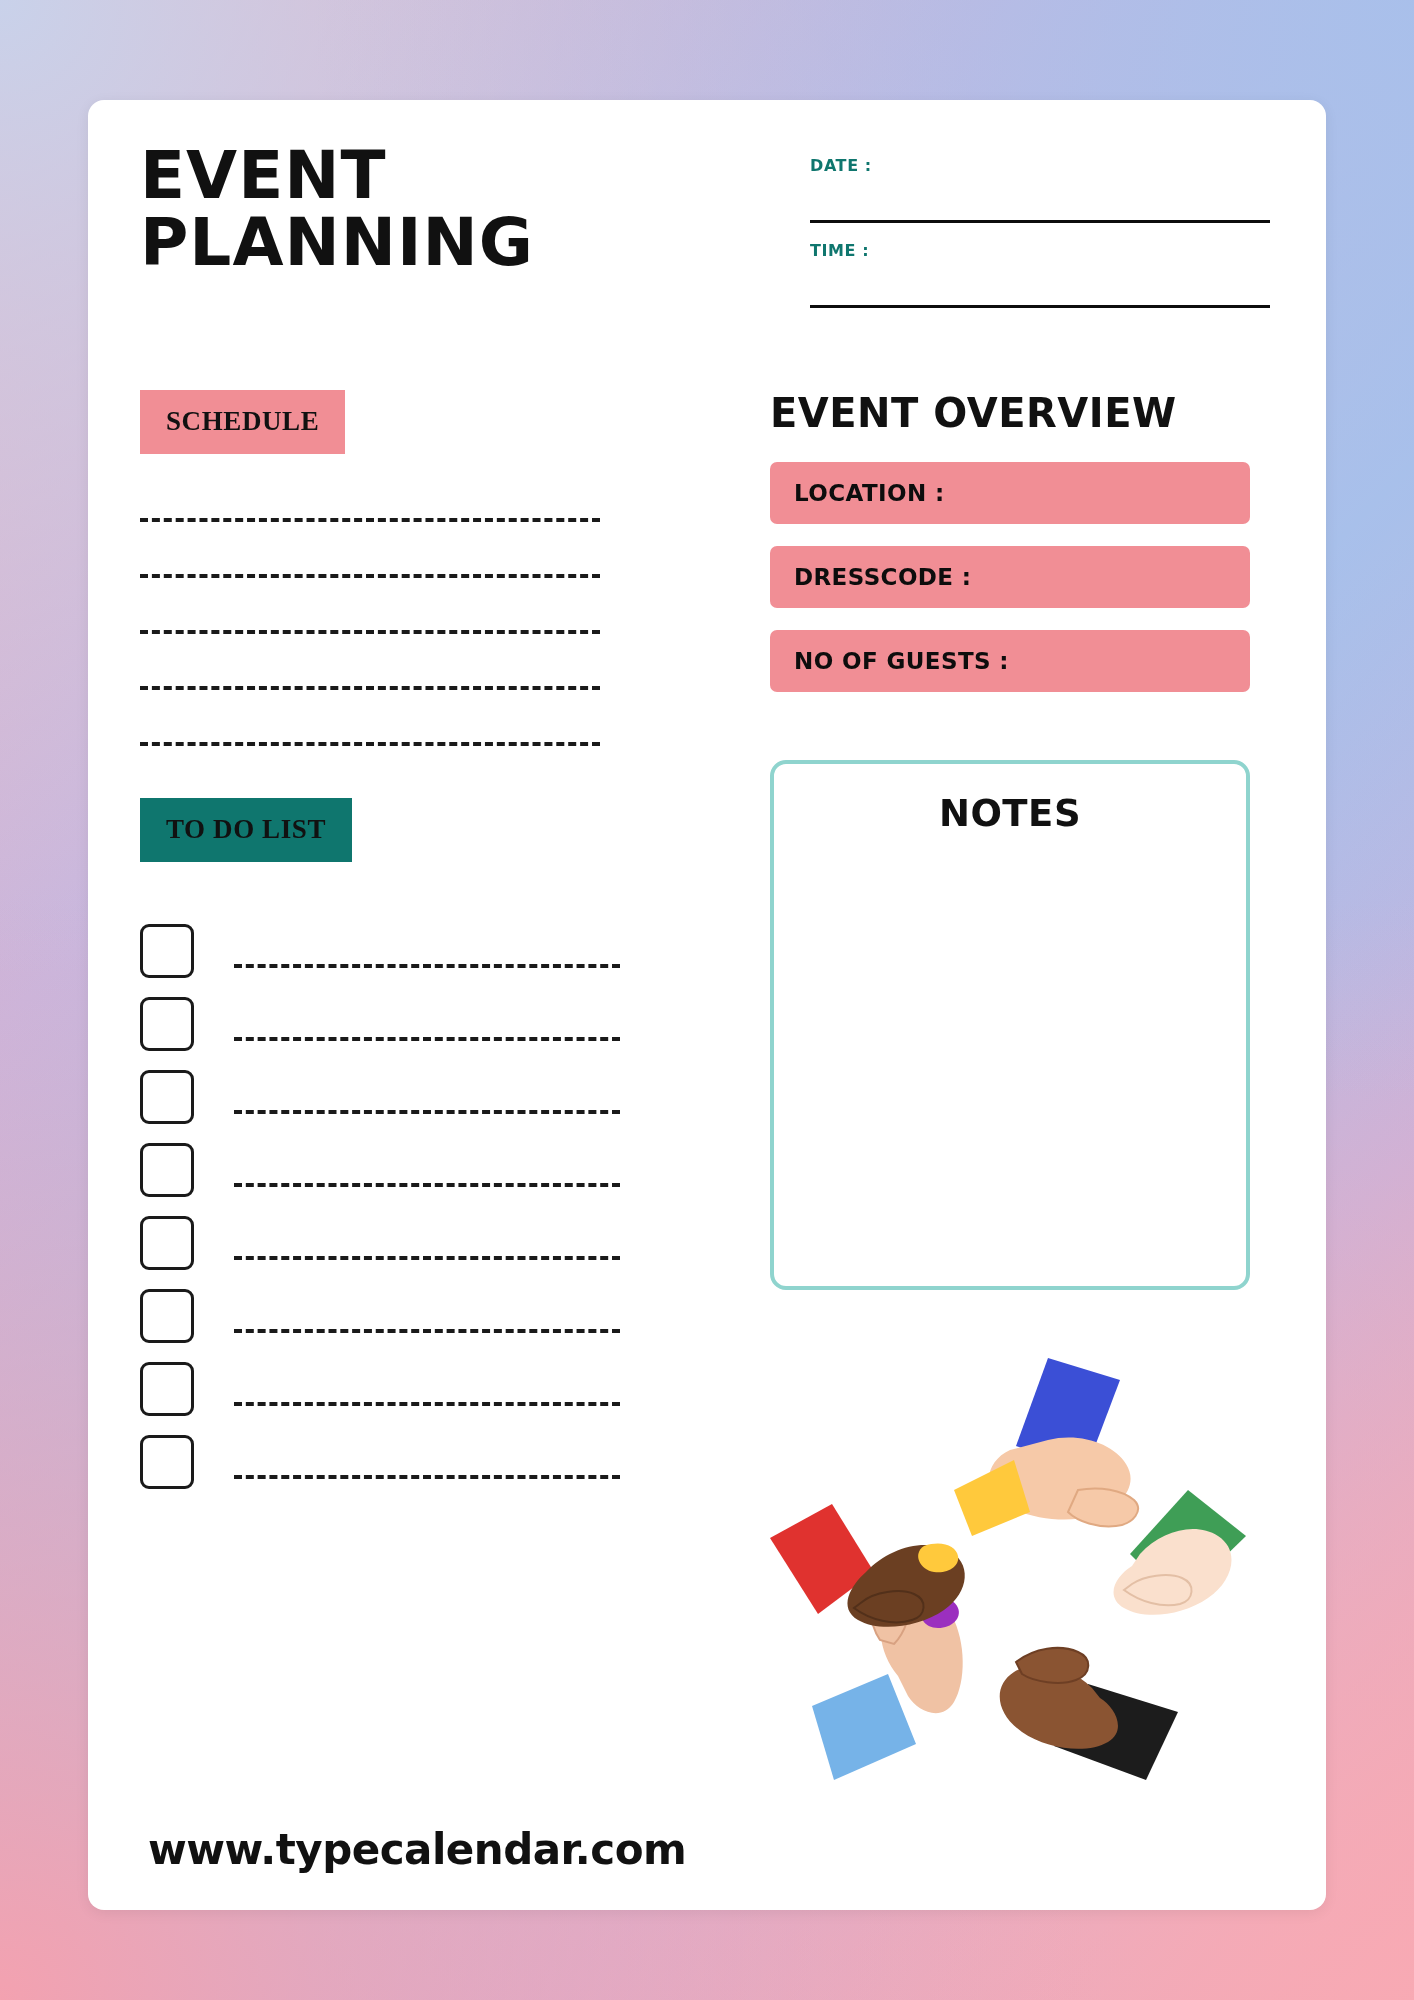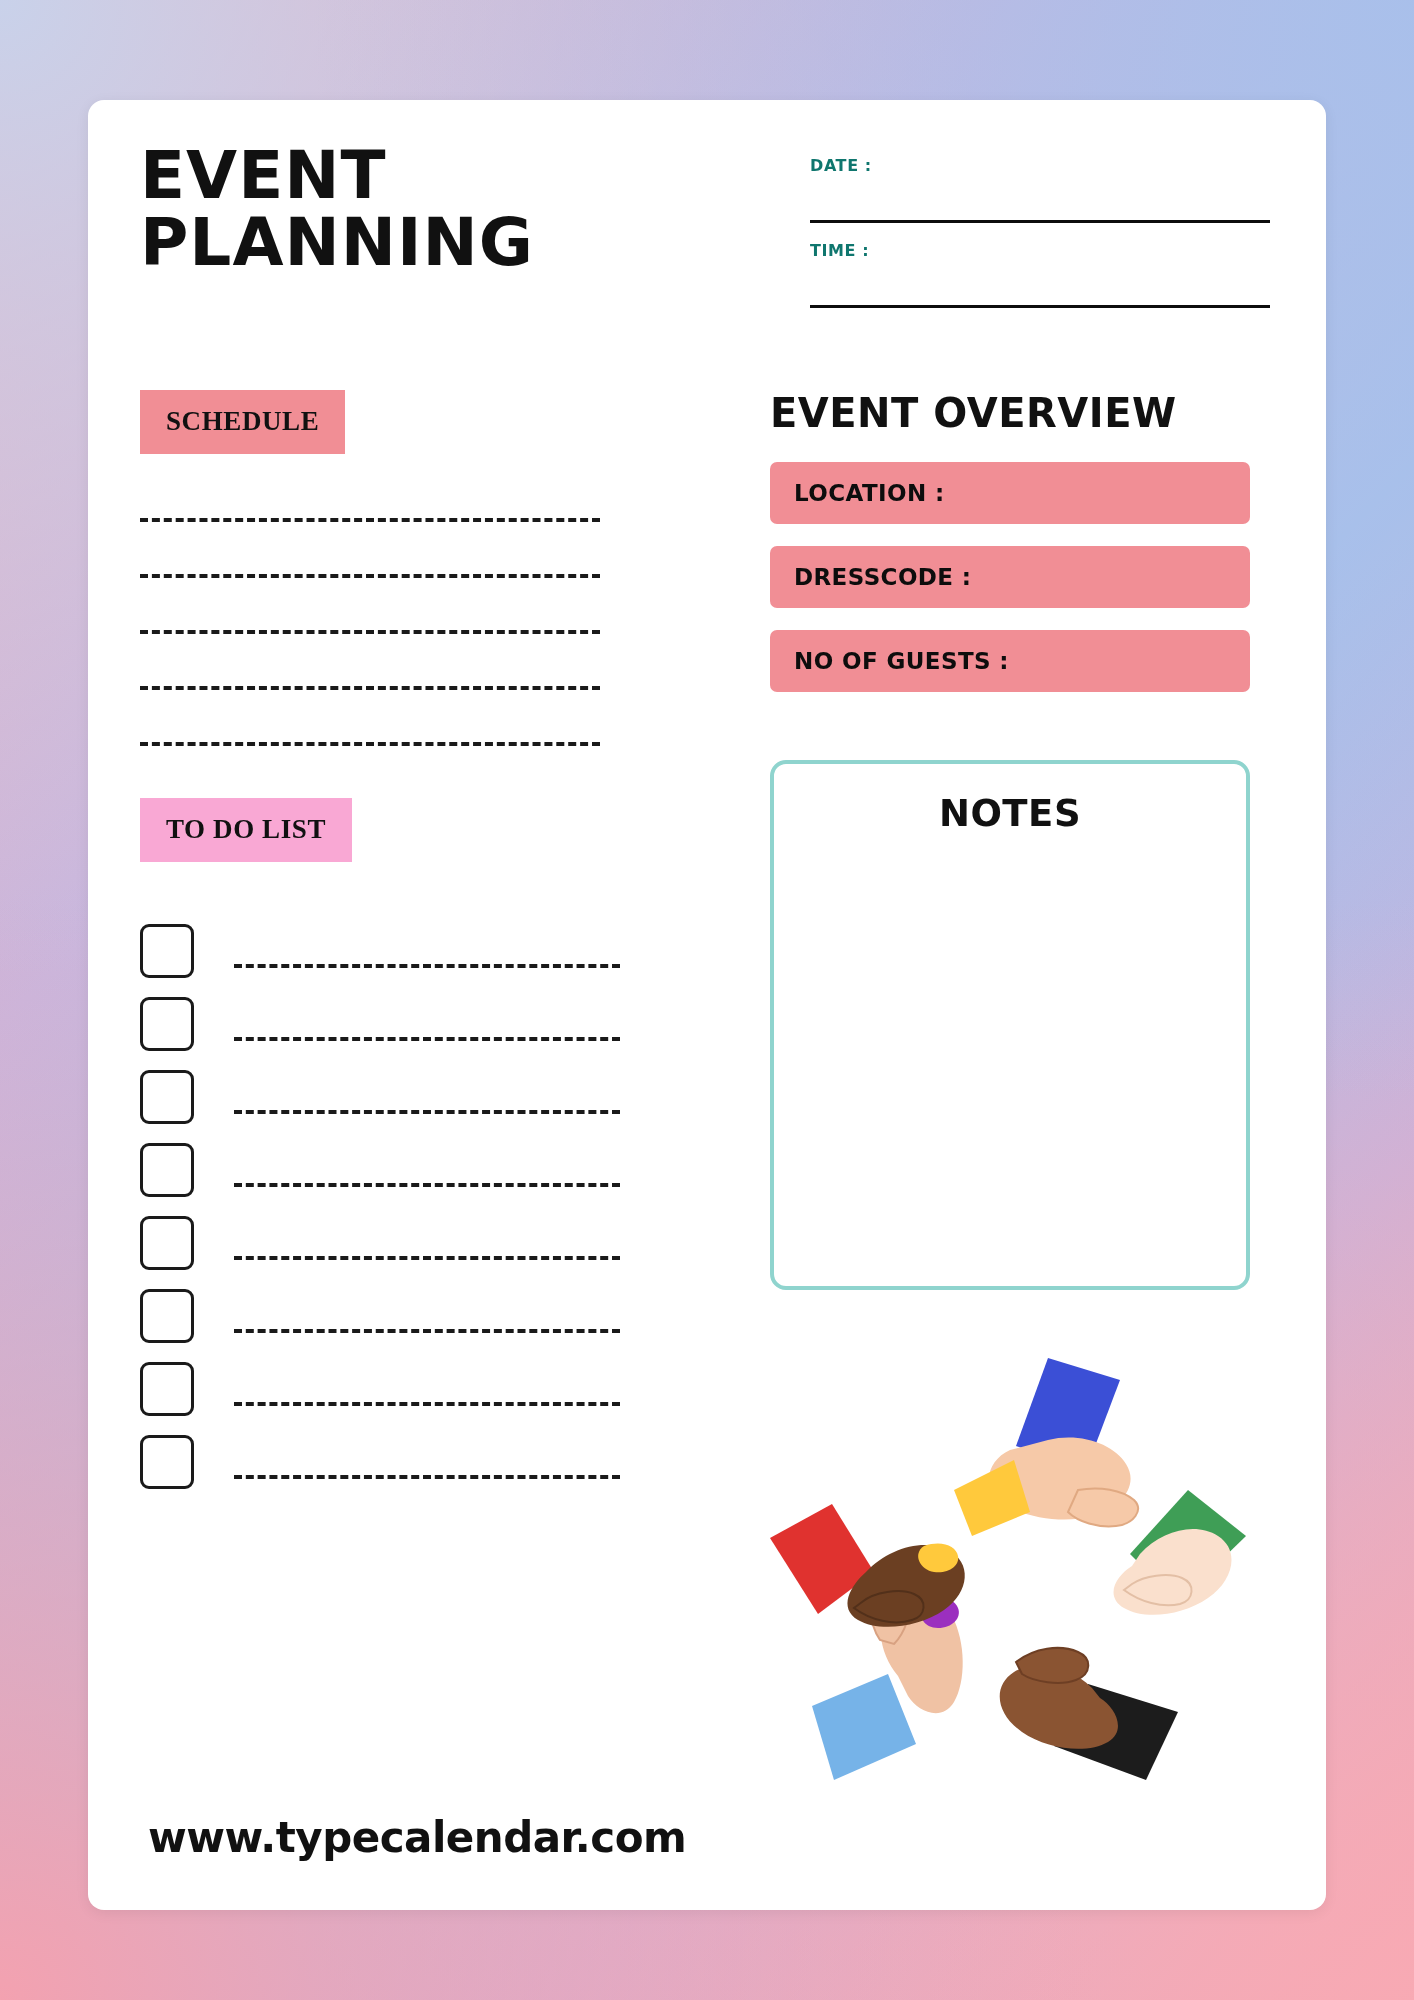--- a/index.html
+++ b/index.html
@@ -89,21 +89,21 @@
   .tag {
     display: inline-block;
     padding: 16px 26px 17px 26px;
     font-size: 27px;
     font-weight: 800;
     letter-spacing: 0.6px;
     color: #111111;
     font-family: Liberation Serif, serif;
   }
   .tag.pink { background: #f18e95; }
-  .tag.mint { background: #f9a8d4; }
+  .tag.mint { background: #0f766e; }
 
   .dash-lines {
     margin-top: 64px;
   }
   .dash-line {
     height: 0;
     border-top: 4px dashed #1a1a1a;
     margin-bottom: 52px;
     width: 460px;
   }
@@ -127,21 +127,21 @@
     flex: 1;
     height: 0;
     border-top: 4px dashed #1a1a1a;
     margin-left: 40px;
     margin-top: 30px;
   }
 
   .site-url {
     position: absolute;
     left: 60px;
-    bottom: 48px;
+    bottom: 36px;
     font-size: 42px;
     font-weight: 700;
     color: #111111;
     font-family: "DejaVu Sans", sans-serif;
     letter-spacing: -0.5px;
   }
 
   
   .right-col {
     position: absolute;

